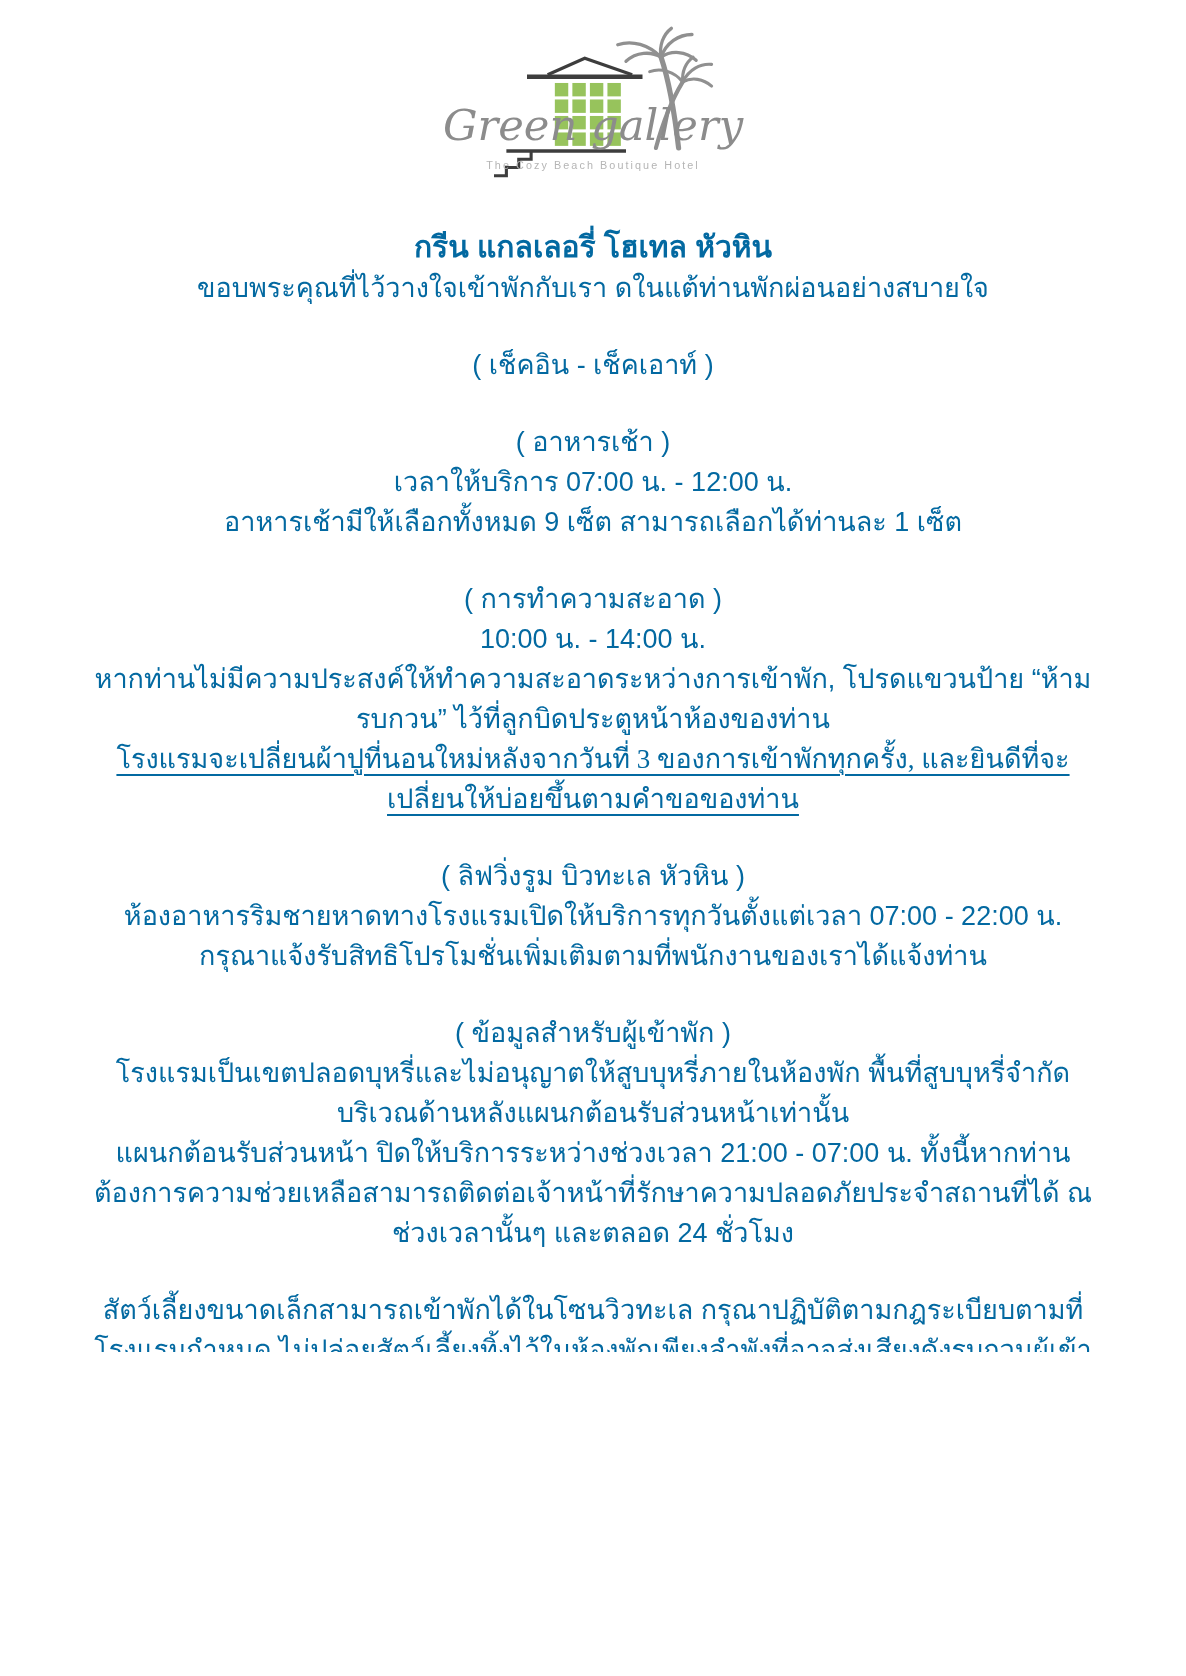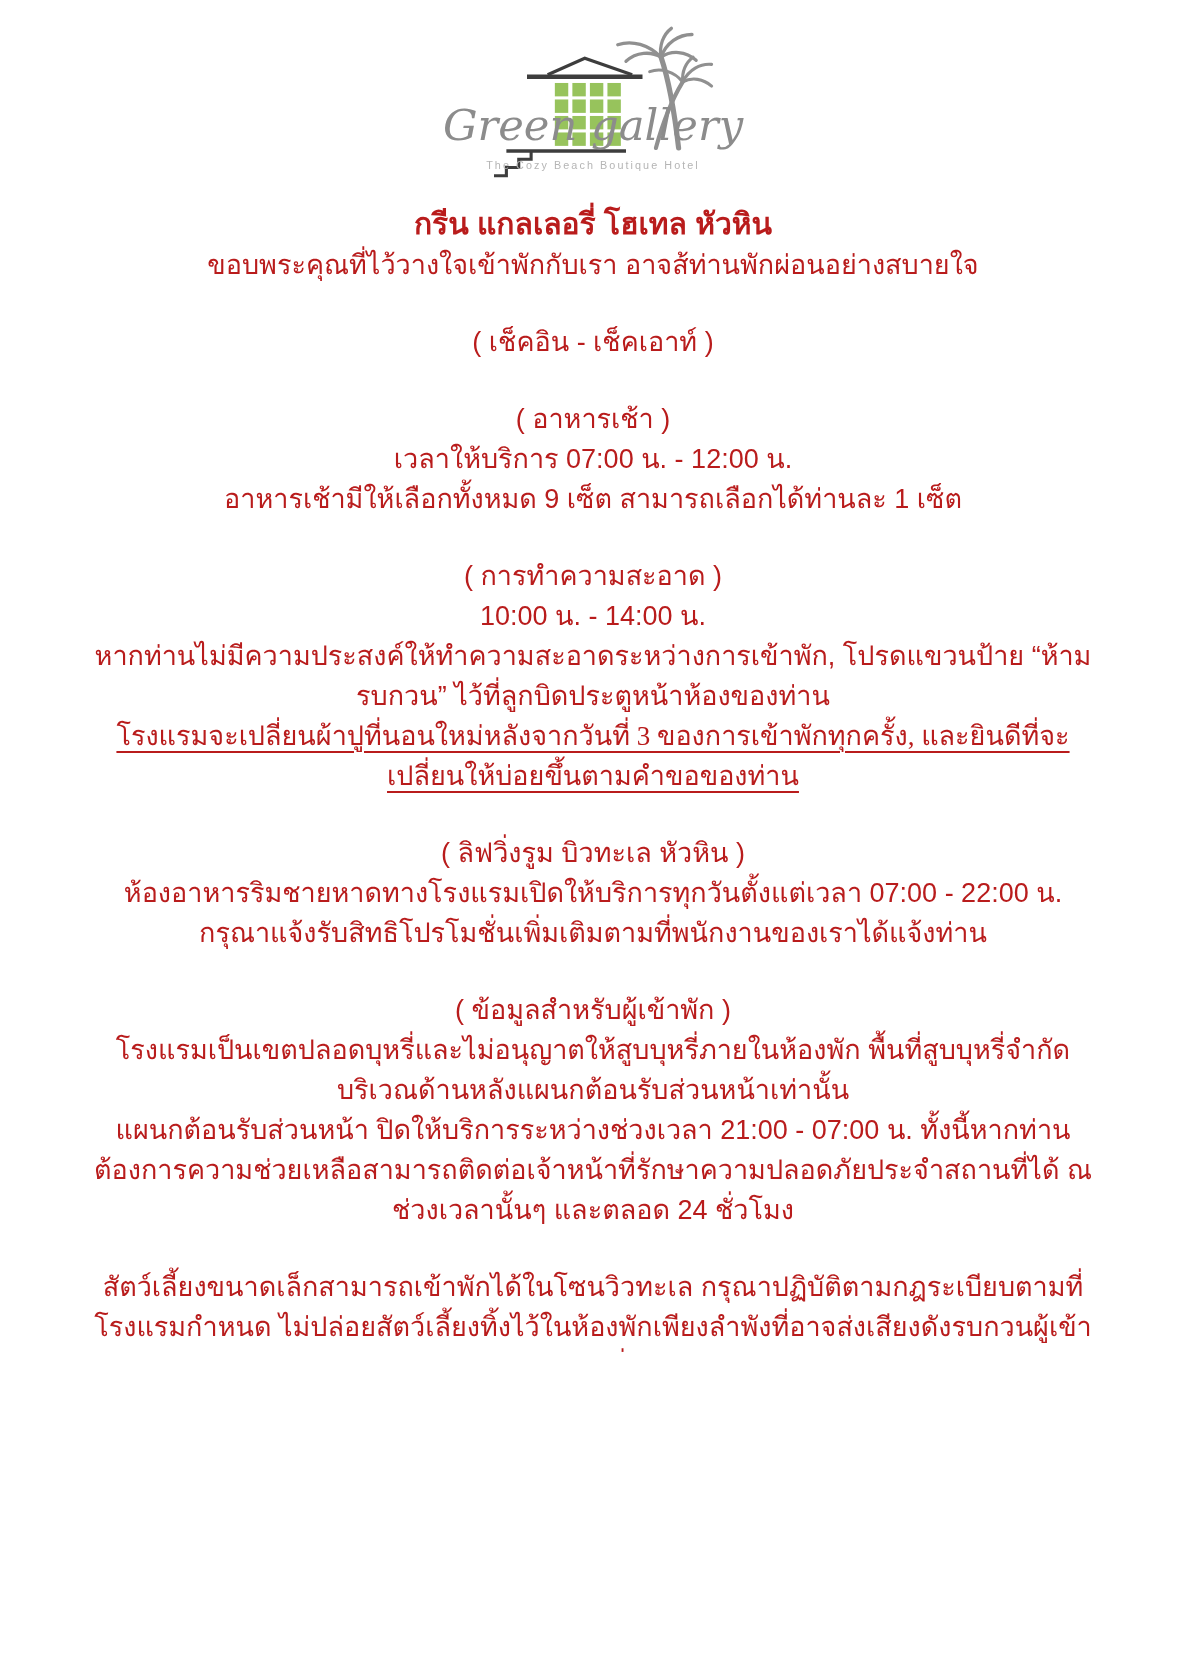--- a/index.html
+++ b/index.html
@@ -8,39 +8,39 @@
     background: #ffffff;
   }
   .page {
     position: relative;
     width: 1186px;
     height: 1352px;
     margin: 0 auto;
     background: #ffffff;
     overflow: hidden;
     font-family: "Liberation Sans", sans-serif;
-    color: #b91c1c;
+    color: #0369a1;
   }
   .logo-wrap {
     width: 330px;
     margin: 18px auto 0;
   }
   .doc {
     width: 1030px;
     margin: 0 auto;
     text-align: center;
     font-size: 27px;
     line-height: 40px;
   }
   .doc p { margin: 0; }
   .title {
     font-size: 30px;
     font-weight: bold;
     line-height: 42px;
-    margin: 16px 0 0;
+    margin: 39px 0 0;
   }
   .sec { margin-top: 37px; }
   .u {
     text-decoration: underline;
     text-underline-offset: 6px;
     text-decoration-thickness: 2px;
     font-family: Liberation Serif, serif;
   }
 </style>
 </head>
@@ -92,21 +92,21 @@
 
       <text x="160" y="118" text-anchor="middle" font-family="DejaVu Serif, serif" font-style="italic" font-size="42" fill="#8c8c8c">Green gallery</text>
 
       <text x="160" y="146" text-anchor="middle" font-family="Liberation Sans, sans-serif" font-size="10.5" letter-spacing="2" fill="#b5b5b5">The Cozy Beach Boutique Hotel</text>
     </svg>
   </div>
 
   <main class="doc">
 
     <h1 class="title">กรีน แกลเลอรี่ โฮเทล หัวหิน</h1>
-    <p>ขอบพระคุณที่ไว้วางใจเข้าพักกับเรา อาจส้ท่านพักผ่อนอย่างสบายใจ</p>
+    <p>ขอบพระคุณที่ไว้วางใจเข้าพักกับเรา ดในแต้ท่านพักผ่อนอย่างสบายใจ</p>
 
     <section class="sec">
       <p>( เช็คอิน - เช็คเอาท์ )</p>
     </section>
 
     <section class="sec">
       <p>( อาหารเช้า )</p>
       <p>เวลาให้บริการ 07:00 น. - 12:00 น.</p>
       <p>อาหารเช้ามีให้เลือกทั้งหมด 9 เซ็ต สามารถเลือกได้ท่านละ 1 เซ็ต</p>
     </section>

